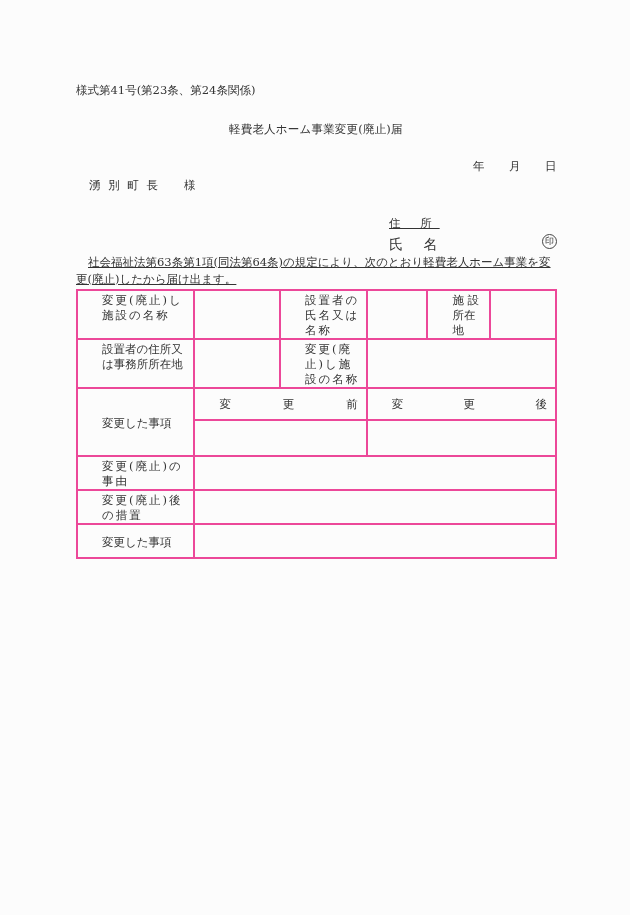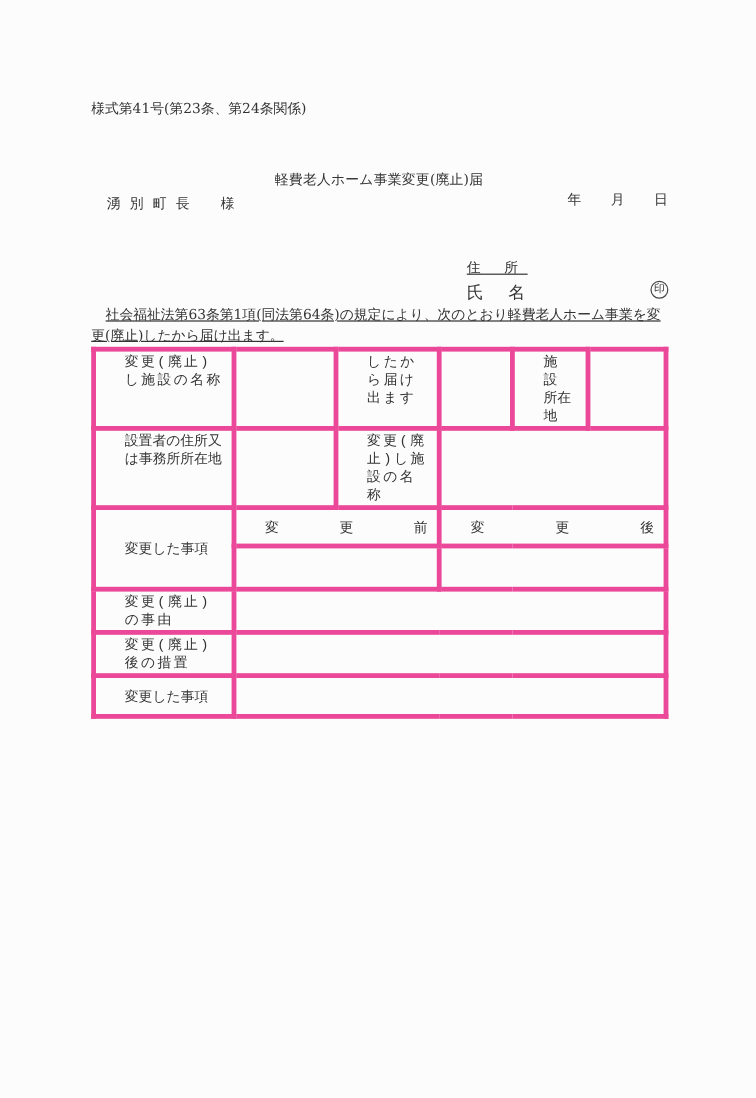--- a/index.html
+++ b/index.html
@@ -7,51 +7,50 @@
     width: 630px; height: 915px;
     background: #fcfcfc;
     position: relative;
     overflow: hidden;
     font-family: "DejaVu Serif", "Liberation Serif", serif;
     color: #333;
     font-size: 11.5px;
   }
   .abs { position: absolute; white-space: nowrap; line-height: 1; }
   .form-no { left: 76px; top: 85px; font-size: 11.5px; }
-  .title { left: 229px; top: 124px; font-size: 11.5px; letter-spacing: 0.2px; margin-top: 20px; }
+  .title { left: 229px; top: 124px; font-size: 11.5px; letter-spacing: 0.2px; }
   .date { top: 161px; font-size: 11.5px; }
   .date-y { left: 473px; }
   .date-m { left: 509px; }
   .date-d { left: 545px; }
-  .addressee { left: 89px; top: 164px; font-size: 11.5px; word-spacing: 4px; }
+  .addressee { left: 89px; top: 180px; font-size: 11.5px; word-spacing: 4px; }
   .addressee .san { margin-left: 26px; }
   .addr-label { left: 389px; top: 218px; font-size: 11.5px; letter-spacing: 8px; text-decoration: underline; }
   .name-label { left: 389px; top: 237px; font-size: 14px; letter-spacing: 8px; }
   .seal {
     left: 542px; top: 234px; width: 13px; height: 13px;
     border: 1px solid #444; border-radius: 50%;
     font-size: 9px; text-align: center; line-height: 13px;
   }
   .body-text {
     left: 76px; top: 254px; width: 482px; white-space: normal;
     font-size: 11.5px; line-height: 17px; text-indent: 12px; text-decoration: underline;
   }
   table.form {
     position: absolute; left: 76px; top: 289px;
     border-collapse: collapse;
     width: 481px;
     font-size: 11.5px;
   }
   table.form td {
-    border: 4px solid #ec4899;
+    border: 2px solid #ec4899;
     padding: 2px 6px 0 24px;
     vertical-align: top;
     line-height: 15px;
     box-sizing: border-box;
-    font-family: Liberation Mono, monospace;
   }
   .spread { display: flex; justify-content: space-between; padding-right: 2px; }
   .mid { vertical-align: middle !important; }
   .wide-ls { letter-spacing: 2px; }
 </style>
 </head>
 <body>
 
 <div class="abs form-no">様式第41号(第23条、第24条関係)</div>
 <div class="abs title">軽費老人ホーム事業変更(廃止)届</div>
@@ -76,21 +75,21 @@
     <col style="width:86px">
     <col style="width:87px">
     <col style="width:61px">
     <col style="width:63px">
     <col style="width:66px">
   </colgroup>
   <tbody>
       <tr style="height:32px">
     <td class="wide-ls">変更(廃止)し施設の名称</td>
     <td></td>
-    <td class="wide-ls">したから届け出ます</td>
+    <td class="wide-ls">設置者の氏名又は名称</td>
     <td></td>
     <td style="white-space:pre-wrap;width:63px;">施 設 所在地</td>
     <td></td>
   </tr>
   <tr style="height:32px">
     <td>設置者の住所又は事務所所在地</td>
     <td></td>
     <td class="wide-ls">変更(廃止)し施設の名称</td>
     <td colspan="3"></td>
   </tr>

